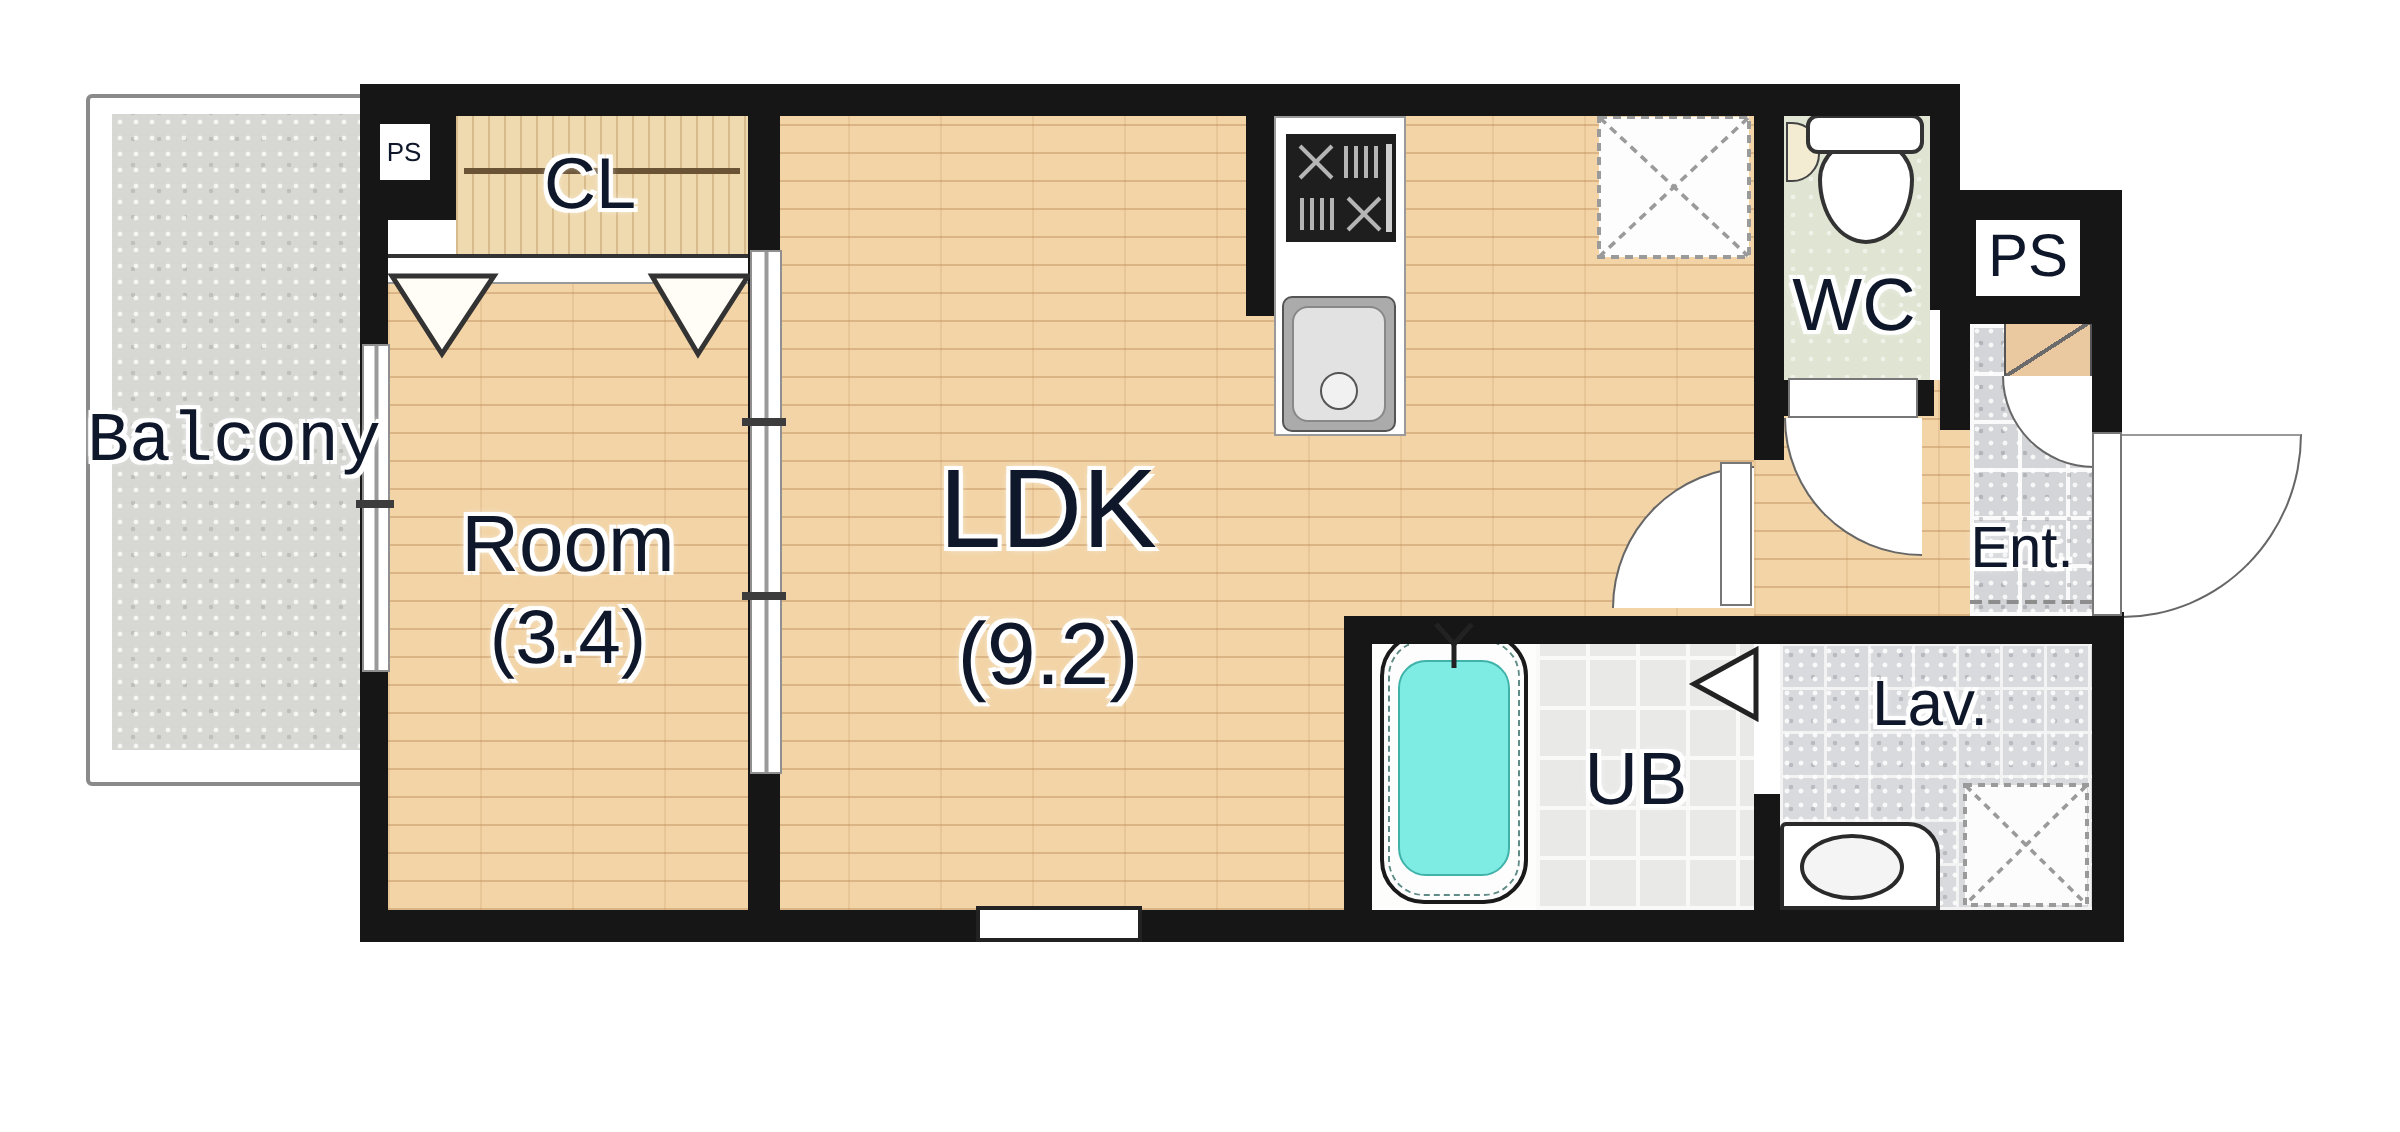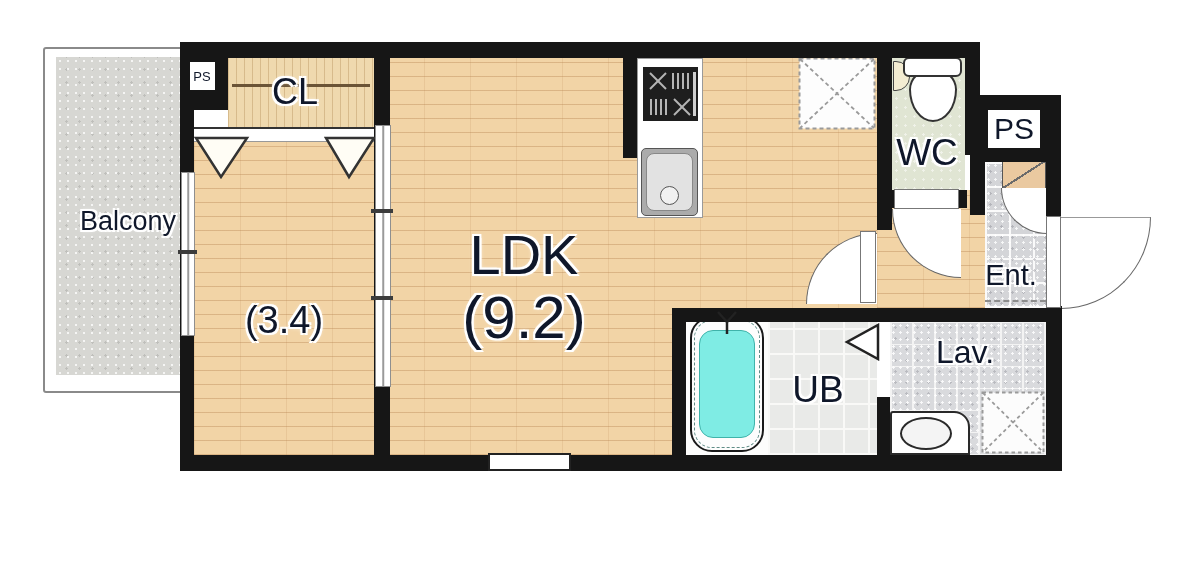--- a/index.html
+++ b/index.html
@@ -179,25 +179,26 @@
   </svg>
 
   <div class="abs" style="left:890px;top:411px;width:80px;height:44px;background:#fff;border:2px solid #2a2a2a;border-radius:3px 16px 0 0;box-sizing:border-box;z-index:3;"></div>
   <div class="abs" style="left:900px;top:417px;width:52px;height:33px;background:#f4f4f4;border:2px solid #2a2a2a;border-radius:50%;box-sizing:border-box;z-index:4;"></div>
   <svg class="abs" style="left:981px;top:391px;z-index:3;" width="64" height="63" viewBox="0 0 64 63">
     <rect x="1.5" y="1.5" width="61" height="60" fill="#fcfcfc" stroke="#9a9a9a" stroke-width="2" stroke-dasharray="3.5,3"></rect>
     <line x1="2" y1="2" x2="62" y2="61" stroke="#9a9a9a" stroke-width="1.8" stroke-dasharray="3.5,3"></line>
     <line x1="62" y1="2" x2="2" y2="61" stroke="#9a9a9a" stroke-width="1.8" stroke-dasharray="3.5,3"></line>
   </svg>
 
-  <div class="lbl" style="left:128px;top:221px;font-size:27px;">Balcony</div>
+  <div class="lbl" style="left:117px;top:221px;font-size:35px;font-family:Liberation Mono, monospace;">Balcony</div>
   <div class="lbl" style="left:202px;top:76px;font-size:13px;text-shadow:none;">PS</div>
   <div class="lbl" style="left:295px;top:92px;font-size:36px;">CL</div>
+  <div class="lbl" style="left:284px;top:273px;font-size:40px;">Room</div>
   <div class="lbl" style="left:284px;top:320px;font-size:38px;">(3.4)</div>
   <div class="lbl" style="left:524px;top:254px;font-size:56px;">LDK</div>
-  <div class="lbl" style="left:524px;top:317px;font-size:60px;">(9.2)</div>
+  <div class="lbl" style="left:524px;top:328px;font-size:44px;">(9.2)</div>
   <div class="lbl" style="left:927px;top:153px;font-size:37px;text-align:right;">WC</div>
   <div class="lbl" style="left:1014px;top:129px;font-size:30px;text-shadow:none;">PS</div>
   <div class="lbl" style="left:1011px;top:275px;font-size:29px;">Ent.</div>
   <div class="lbl" style="left:965px;top:352px;font-size:32px;">Lav.</div>
   <div class="lbl" style="left:818px;top:390px;font-size:37px;">UB</div>
 
 </div>
 
 </body></html>

